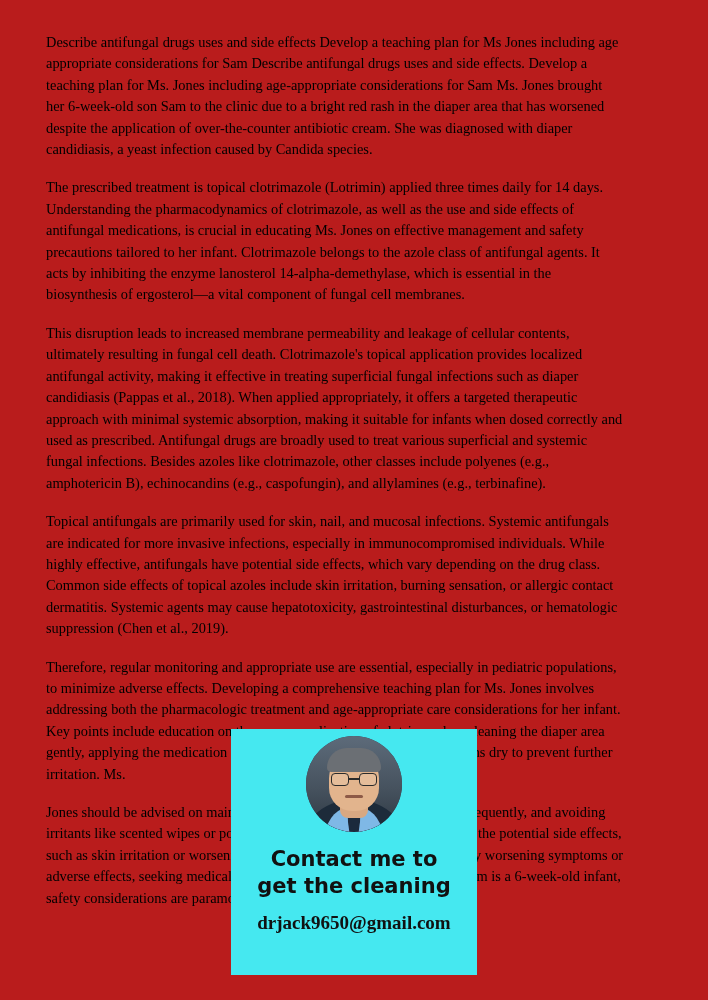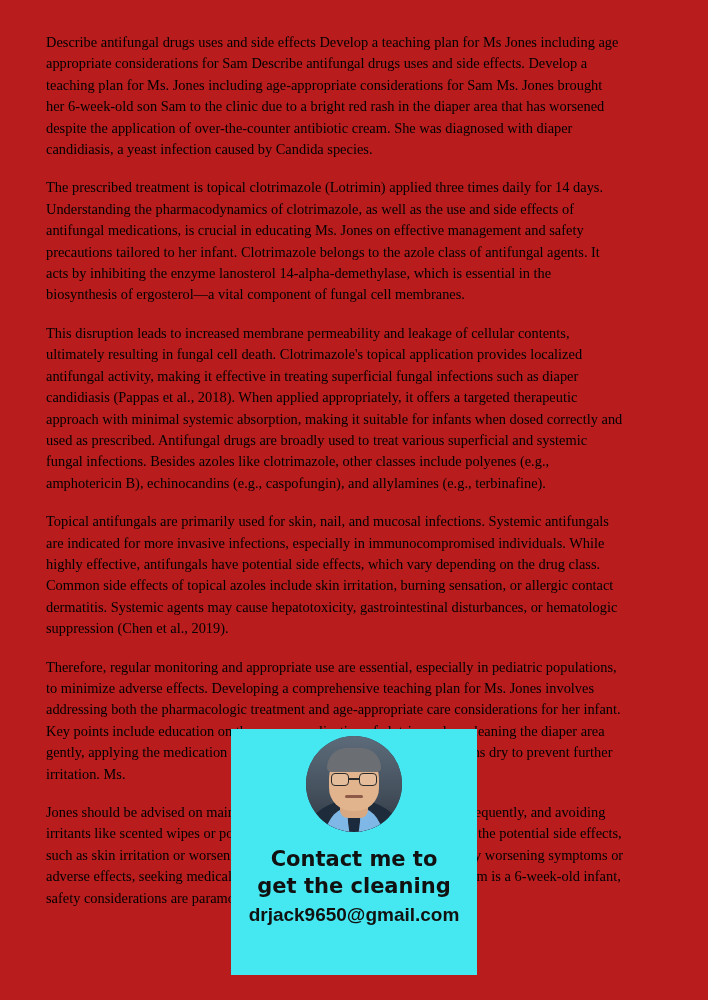--- a/index.html
+++ b/index.html
@@ -168,27 +168,27 @@
   .overlay-line {
     font-family: "DejaVu Sans", sans-serif;
     font-weight: bold;
     font-size: 21px;
     line-height: 27px;
     color: #111111;
     text-align: center;
   }
   .overlay-line.first { margin-top: 14px; }
   .overlay-email {
-    font-family: Liberation Sans, sans-serif;
+    font-family: Liberation Serif, serif;
     font-weight: bold;
     font-size: 19px;
     line-height: 26px;
     color: #111111;
     text-align: center;
-    margin-top: 2px;
+    margin-top: 10px;
   }
 </style>
 </head>
 <body>
 
 <div class="page">
 
   <div class="doc-body">
     <p class="para">Describe antifungal drugs uses and side effects Develop a teaching plan for Ms Jones including age appropriate considerations for Sam Describe antifungal drugs uses and side effects. Develop a teaching plan for Ms. Jones including age-appropriate considerations for Sam Ms. Jones brought her 6-week-old son Sam to the clinic due to a bright red rash in the diaper area that has worsened despite the application of over-the-counter antibiotic cream. She was diagnosed with diaper candidiasis, a yeast infection caused by Candida species.</p>
     <p class="para">The prescribed treatment is topical clotrimazole (Lotrimin) applied three times daily for 14 days. Understanding the pharmacodynamics of clotrimazole, as well as the use and side effects of antifungal medications, is crucial in educating Ms. Jones on effective management and safety precautions tailored to her infant. Clotrimazole belongs to the azole class of antifungal agents. It acts by inhibiting the enzyme lanosterol 14-alpha-demethylase, which is essential in the biosynthesis of ergosterol—a vital component of fungal cell membranes.</p>

